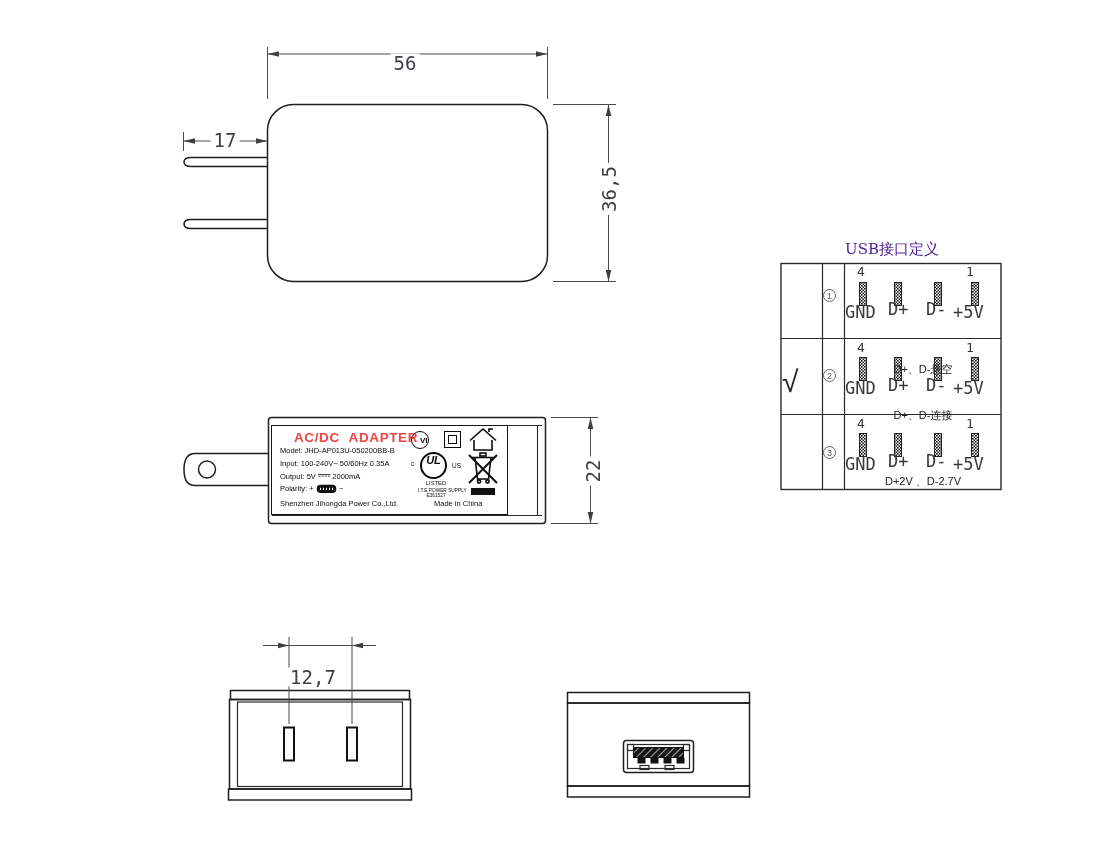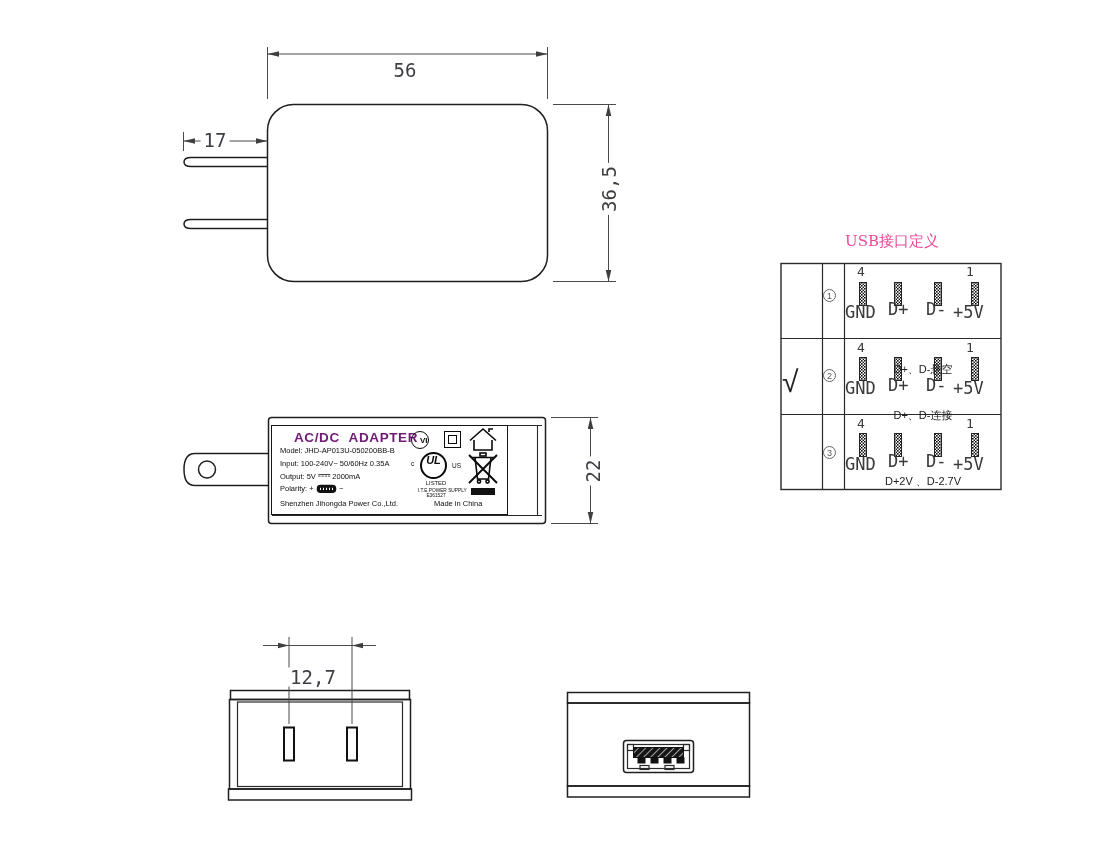--- a/index.html
+++ b/index.html
@@ -17,21 +17,21 @@
   .pin{fill:url(#pinfill);stroke:#222;stroke-width:1;}
   .ico{fill:none;stroke:#0a0a0a;stroke-width:1.6;}
 
   .dim{position:absolute;transform:translate(-50%,-50%);font-family:"DejaVu Sans Mono",monospace;
        font-size:19px;color:#3d3d44;background:#fff;padding:0 3px;line-height:1;white-space:nowrap;}
   .dim.vert{transform:translate(-50%,-50%) rotate(-90deg);}
 
   .label-box{position:absolute;left:271px;top:425px;width:237px;height:90px;
              border:1.6px solid #151515;box-sizing:border-box;background:transparent;}
   .ltitle{position:absolute;left:22px;top:4px;font-size:13.5px;font-weight:700;
-          letter-spacing:.6px;word-spacing:5px;color:#701a75;white-space:nowrap;}
+          letter-spacing:.6px;word-spacing:5px;color:#ef4444;white-space:nowrap;}
   .mline{position:absolute;left:8px;font-size:10px;transform:scale(.75);transform-origin:0 0;
          white-space:nowrap;color:#0d0d0d;line-height:1.1;}
   .dc{display:inline-block;width:16px;height:6px;border-top:1.4px solid #111;position:relative;margin:0 3px;vertical-align:middle;}
   .dc::after{content:"";position:absolute;left:0;top:1.6px;width:100%;border-top:1.4px dashed #111;}
   .usbplug{display:inline-block;width:26px;height:11px;background:#111;border-radius:5px;
            position:relative;margin:0 4px;vertical-align:middle;}
   .usbplug::after{content:"";position:absolute;left:4px;top:4px;right:4px;height:3px;
                   background:repeating-linear-gradient(90deg,#fff 0 2px,#111 2px 4px);}
   .vi{position:absolute;left:139px;top:5px;width:18px;height:18px;border:1.8px solid #0a0a0a;
       border-radius:50%;display:flex;align-items:center;justify-content:flex-end;box-sizing:border-box;}
@@ -39,21 +39,21 @@
   .c2{position:absolute;left:172px;top:5px;width:17px;height:17px;border:1.7px solid #0a0a0a;box-sizing:border-box;}
   .c2::after{content:"";position:absolute;inset:2.6px;border:1.7px solid #0a0a0a;}
   .ulc{position:absolute;left:148px;top:26px;width:27px;height:27px;border:2.3px solid #0a0a0a;
        border-radius:50%;display:flex;align-items:flex-start;justify-content:center;box-sizing:border-box;}
   .ulc span{font-size:11px;font-weight:700;font-style:italic;color:#0a0a0a;}
   .micro{position:absolute;font-size:10px;white-space:nowrap;color:#0d0d0d;}
   .sc65{transform:scale(.65);transform-origin:0 0;}
   .cmicro{position:absolute;font-size:10px;white-space:nowrap;color:#0d0d0d;text-align:center;}
   .iconsvg{position:absolute;}
 
-  .cjk-title{position:absolute;left:845px;top:232px;font-size:15px;color:#ec4899;
+  .cjk-title{position:absolute;left:845px;top:240px;font-size:15px;color:#4c1d95;
              font-family:"DejaVu Serif",serif;white-space:nowrap;}
   .plab{position:absolute;font-family:"DejaVu Sans Mono",monospace;font-size:17px;
         color:#3a3a3a;line-height:1;white-space:nowrap;}
   .pnum{position:absolute;font-family:"DejaVu Sans Mono",monospace;font-size:13px;
         color:#3a3a3a;line-height:1;}
   .note{position:absolute;left:845px;width:156px;text-align:center;font-size:11px;color:#222;white-space:nowrap;}
   .circ{position:absolute;width:13px;height:13px;border:1px solid #666;border-radius:50%;
         display:flex;align-items:center;justify-content:center;font-size:9px;color:#555;box-sizing:border-box;}
   .check{position:absolute;left:782px;top:364px;font-size:30px;font-weight:300;color:#222;
          font-family:"DejaVu Sans",sans-serif;}
@@ -149,22 +149,22 @@
       </g>
       <g>
         <rect class="pin" x="859.5" y="433.5" width="7" height="23"></rect>
         <rect class="pin" x="894.5" y="433.5" width="7" height="23"></rect>
         <rect class="pin" x="934.5" y="433.5" width="7" height="23"></rect>
         <rect class="pin" x="971.5" y="433.5" width="7" height="23"></rect>
       </g>
     </g>
   </svg>
 
-  <span class="dim" style="left:405px;top:70px;">56</span>
-  <span class="dim" style="left:215px;top:140px;">17</span>
+  <span class="dim" style="left:405px;top:63px;">56</span>
+  <span class="dim" style="left:225px;top:140px;">17</span>
   <span class="dim vert" style="left:609px;top:189px;">36,5</span>
   <span class="dim vert" style="left:593px;top:471px;">22</span>
   <span class="dim" style="left:313px;top:645px;margin-top:32px;">12,7</span>
 
   <div class="label-box">
     <div class="ltitle">AC/DC ADAPTER</div>
     <div class="mline" style="top:20px;">Model: JHD-AP013U-050200BB-B</div>
     <div class="mline" style="top:33px;">Input: 100-240V~ 50/60Hz 0.35A</div>
     <div class="mline" style="top:45.5px;">
       <span>Output: 5V</span><span class="dc"></span><span>2000mA</span>

